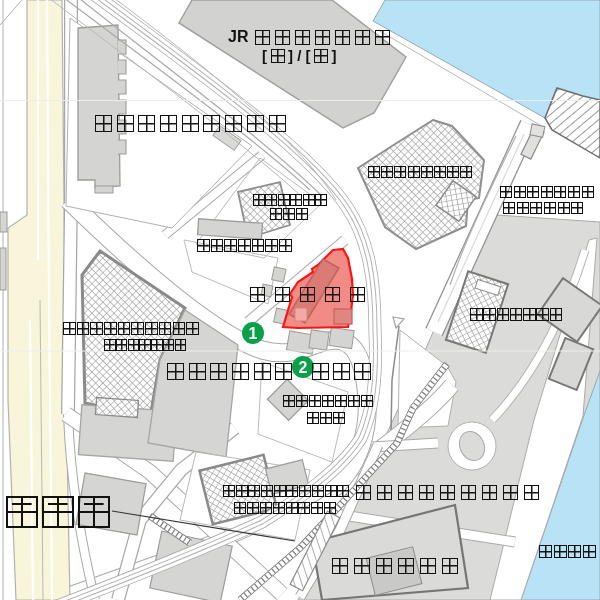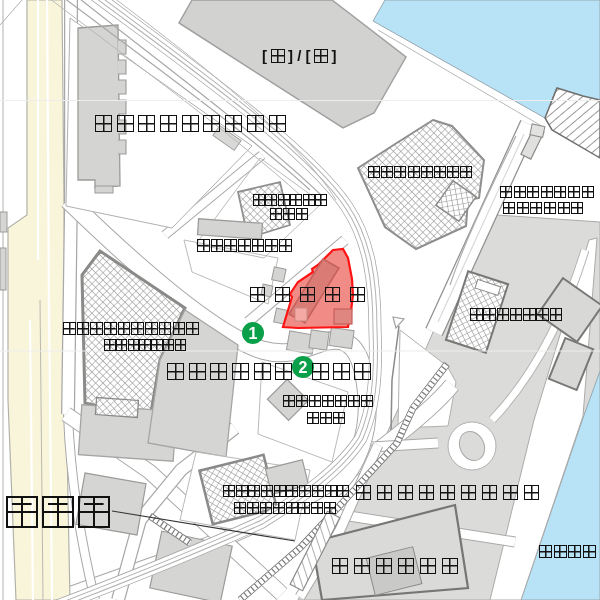--- a/index.html
+++ b/index.html
@@ -211,20 +211,30 @@
 
 <path d="M112,511 L295,541" fill="none" stroke="#333" stroke-width="1.2"></path>
 
 <circle cx="253" cy="333" r="11" fill="#0aa04a"></circle>
 <text x="253" y="339" font-size="16" font-weight="bold" fill="#fff" text-anchor="middle" font-family="Liberation Sans, sans-serif">1</text>
 
 <circle cx="303" cy="367" r="11" fill="#0aa04a"></circle>
 <text x="303" y="373" font-size="16" font-weight="bold" fill="#fff" text-anchor="middle" font-family="Liberation Sans, sans-serif">2</text>
 </svg>
 
+<div class="lb" style="left:228px;top:28px;gap:5px">
+      <span class="lt" style="font-size:16px;margin-right:2px">JR</span>
+      <span class="k" style="width:15px;height:15px"></span>
+      <span class="k" style="width:15px;height:15px"></span>
+      <span class="k" style="width:15px;height:15px"></span>
+      <span class="k" style="width:15px;height:15px"></span>
+      <span class="k" style="width:15px;height:15px"></span>
+      <span class="k" style="width:15px;height:15px"></span>
+      <span class="k" style="width:15px;height:15px"></span>
+    </div>
 
 <div class="lb" style="left:262px;top:47px;gap:3.5px">
       <span class="lt" style="font-size:15px">[</span>
       <span class="k" style="width:14px;height:14px"></span>
       <span class="lt" style="font-size:15px">] / [</span>
       <span class="k" style="width:14px;height:14px"></span>
       <span class="lt" style="font-size:15px">]</span>
     </div>
 
 <div class="lb" style="left:95px;top:115px;gap:4.7px">

